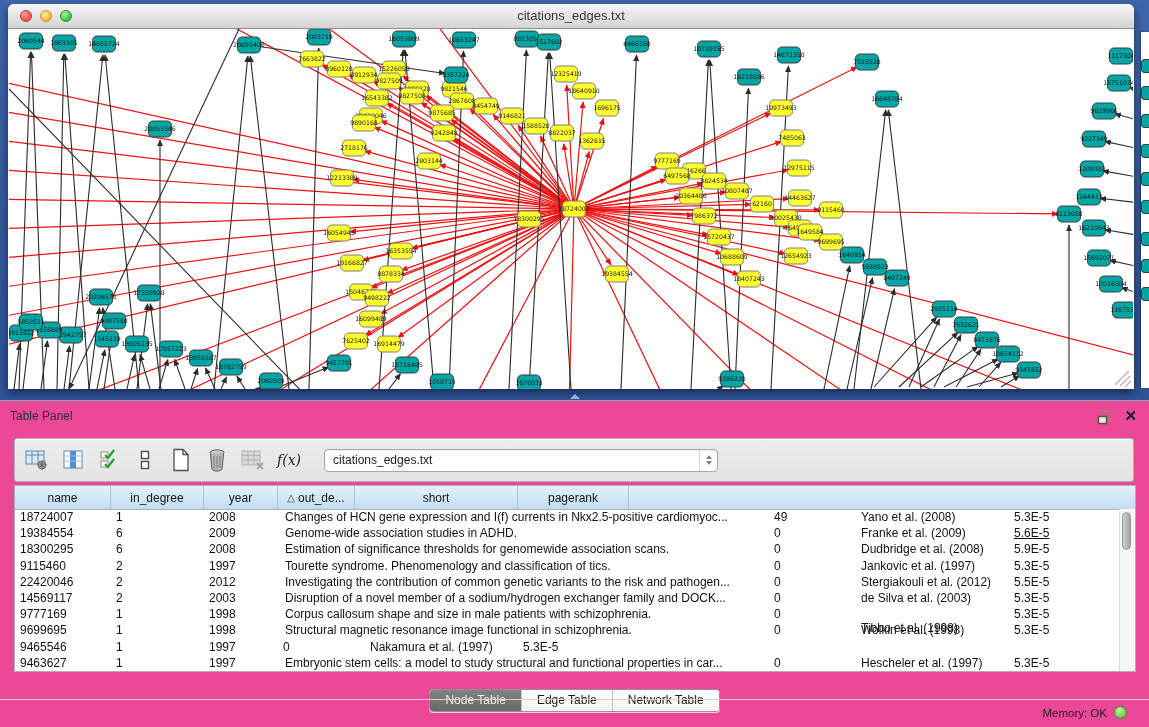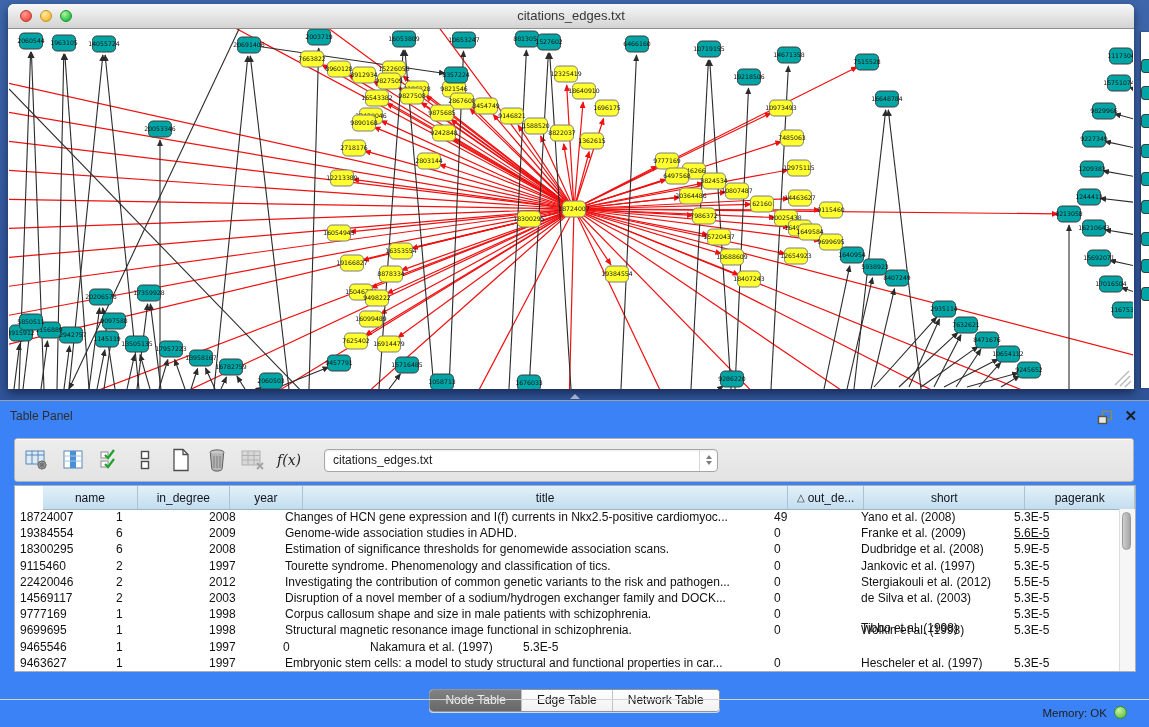--- a/index.html
+++ b/index.html
@@ -27,42 +27,42 @@
   .title-text{text-align:center;font-size:13px;line-height:24px;color:#373737;}
   .canvas-wrap{position:absolute;left:1px;top:25px;width:1124px;height:360px;background:#fff;overflow:hidden;}
   .canvas-wrap svg{display:block;}
   
   #right-sliver{position:absolute;left:1141px;top:32px;width:8px;height:356px;background:#fff;box-shadow:-1px 0 2px rgba(0,0,0,.4);}
   .frag{position:absolute;left:0;width:8px;height:14px;background:#00a6a6;border:1px solid #3d3d3d;border-right:none;border-radius:4px 0 0 4px;box-sizing:border-box;}
   
   #split-grip{position:absolute;left:570px;top:394px;width:0;height:0;
     border-left:5px solid transparent;border-right:5px solid transparent;border-bottom:5px solid #9fb0c8;}
   
-  #table-panel{position:absolute;left:0;top:400px;width:1149px;height:327px;background:#3b82f6;border-top:1px solid #97a0ad;box-sizing:border-box;}
+  #table-panel{position:absolute;left:0;top:400px;width:1149px;height:327px;background:#ec4899;border-top:1px solid #97a0ad;box-sizing:border-box;}
   .panel-header{position:relative;height:32px;}
   .panel-title{position:absolute;left:10px;top:8px;font-size:12px;color:#2e2e2e;}
   .panel-float{position:absolute;right:36px;top:9px;width:16px;height:15px;}
   .panel-close{position:absolute;right:12px;top:6px;font-size:15px;font-weight:bold;color:#1d1d1d;line-height:18px;}
   
   .toolbar-box{position:absolute;left:14px;top:37px;width:1120px;height:44px;box-sizing:border-box;
     border:1px solid #b2b2b2;border-radius:3px;background:linear-gradient(#ededed,#e3e3e3);
     box-shadow:inset 0 1px 0 rgba(255,255,255,.8);}
   .toolbar-inner{display:flex;align-items:center;height:100%;padding:0 9px;gap:10px;}
   .tb-icon{width:26px;height:26px;display:flex;align-items:center;justify-content:center;}
   .fx{font-family:"DejaVu Serif",serif;font-style:italic;font-size:14px;color:#222;}
   .table-select{margin-left:12px;width:394px;height:23px;box-sizing:border-box;background:#fff;
     border:1px solid #a6a6a6;border-radius:4px;display:flex;align-items:center;
     font-size:12px;color:#1d1d1d;padding-left:8px;position:relative;box-shadow:inset 0 1px 2px rgba(0,0,0,.08);}
   .stepper{position:absolute;right:0;top:0;width:17px;height:21px;border-left:1px solid #d6d6d6;
     display:flex;flex-direction:column;align-items:center;justify-content:center;gap:2px;}
   .tri-up{width:0;height:0;border-left:3.5px solid transparent;border-right:3.5px solid transparent;border-bottom:4.5px solid #7d7d7d;}
   .tri-dn{width:0;height:0;border-left:3.5px solid transparent;border-right:3.5px solid transparent;border-top:4.5px solid #7d7d7d;}
   
   .table-wrap{position:absolute;left:14px;top:84px;width:1122px;height:187px;box-sizing:border-box;
-    background:#fff;border:1px solid #aeaeae;overflow:hidden;padding-left:28px;}
+    background:#fff;border:1px solid #aeaeae;overflow:hidden;}
   .thead{display:flex;height:23px;background:linear-gradient(#e2f1fa,#c3ddee);border-bottom:1px solid #9db6c6;}
   .th{box-sizing:border-box;border-right:1px solid #a9c3d4;font-size:12px;color:#14141e;
     display:flex;align-items:center;justify-content:center;overflow:hidden;white-space:nowrap;}
   .th .sortmark{margin-right:3px;font-size:10px;color:#333;}
   .tbody{position:absolute;left:0;top:23px;right:15px;bottom:0;overflow:hidden;}
   .trow{display:flex;height:16.2px;align-items:center;}
   .tcell{box-sizing:border-box;font-size:12px;color:#111;white-space:nowrap;overflow:hidden;flex:none;}
   .c0{padding-left:5px;}.c1{padding-left:5px;}.c2{padding-left:5px;}.c3{padding-left:7px;}
   .c4{padding-left:5px;}.c5{padding-left:15px;}.c6{padding-left:5px;}
   .vscroll{position:absolute;right:0;top:23px;bottom:0;width:15px;background:#f6f6f6;border-left:1px solid #dcdcdc;}
@@ -813,23 +813,20 @@
     <div class="thead" id="table-head">
         <div class="th" style="width: 96px;">
           <span>name</span>
         </div>
         <div class="th" style="width: 93px;">
           <span>in_degree</span>
         </div>
         <div class="th" style="width: 74px;">
           <span>year</span>
         </div>
-        <div class="th" style="width: 491px;">
-          <span>title</span>
-        </div>
         <div class="th" style="width: 77px;">
           <span class="sortmark">△</span>
           <span>out_de...</span>
         </div>
         <div class="th" style="width: 163px;">
           <span>short</span>
         </div>
         <div class="th" style="width: 111px;">
           <span>pagerank</span>
         </div>

